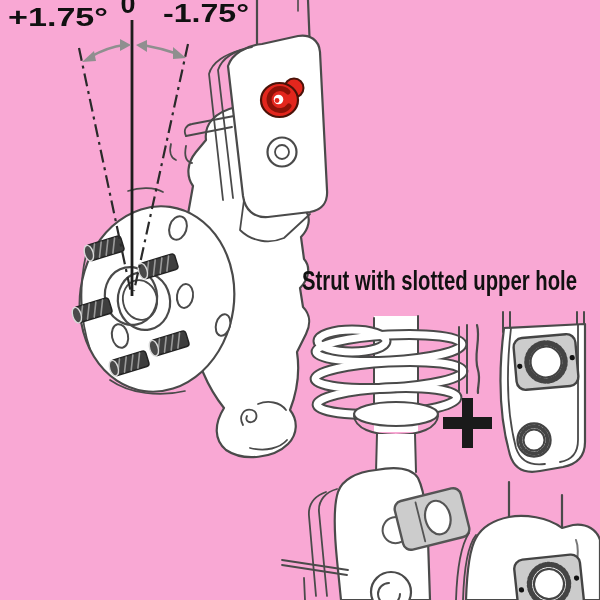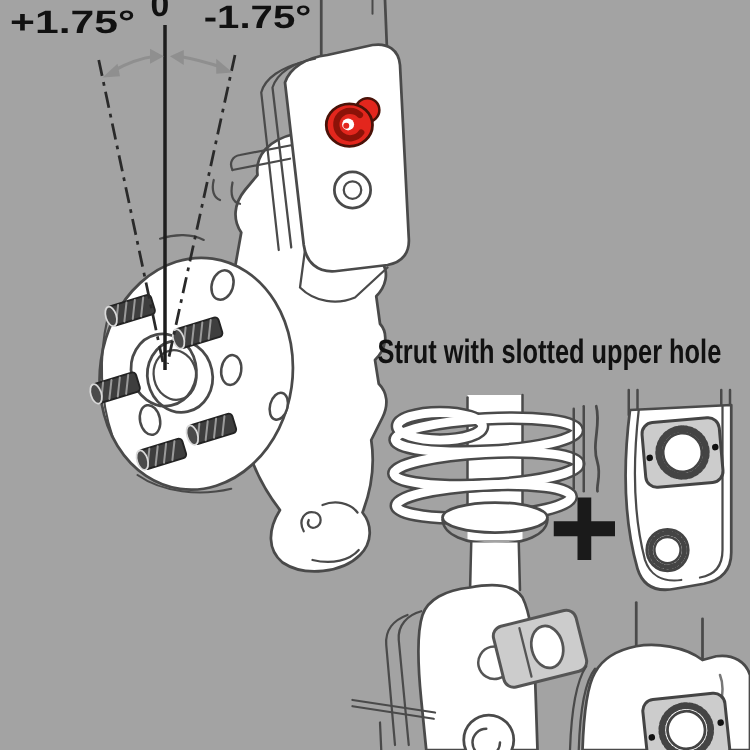--- a/index.html
+++ b/index.html
@@ -1,16 +1,16 @@
 <!DOCTYPE html>
 <html><head>
 <meta charset="utf-8">
 <style>
   html,body{margin:0;padding:0;background:#fff;}
-  .page{position:relative;width:600px;height:600px;background:#a3a3a3;overflow:hidden;
+  .page{position:relative;width:600px;height:600px;background:#f9a8d4;overflow:hidden;
         font-family:"Liberation Sans",sans-serif;}
   svg text{font-family:"Liberation Sans",sans-serif;font-weight:bold;fill:#111;}
   .caption{font-size:27px;}
   .gauge-label{font-size:26px;}
   .zero-label{font-size:27px;}
 </style>
 </head>
 <body>
 
 <div class="page">

